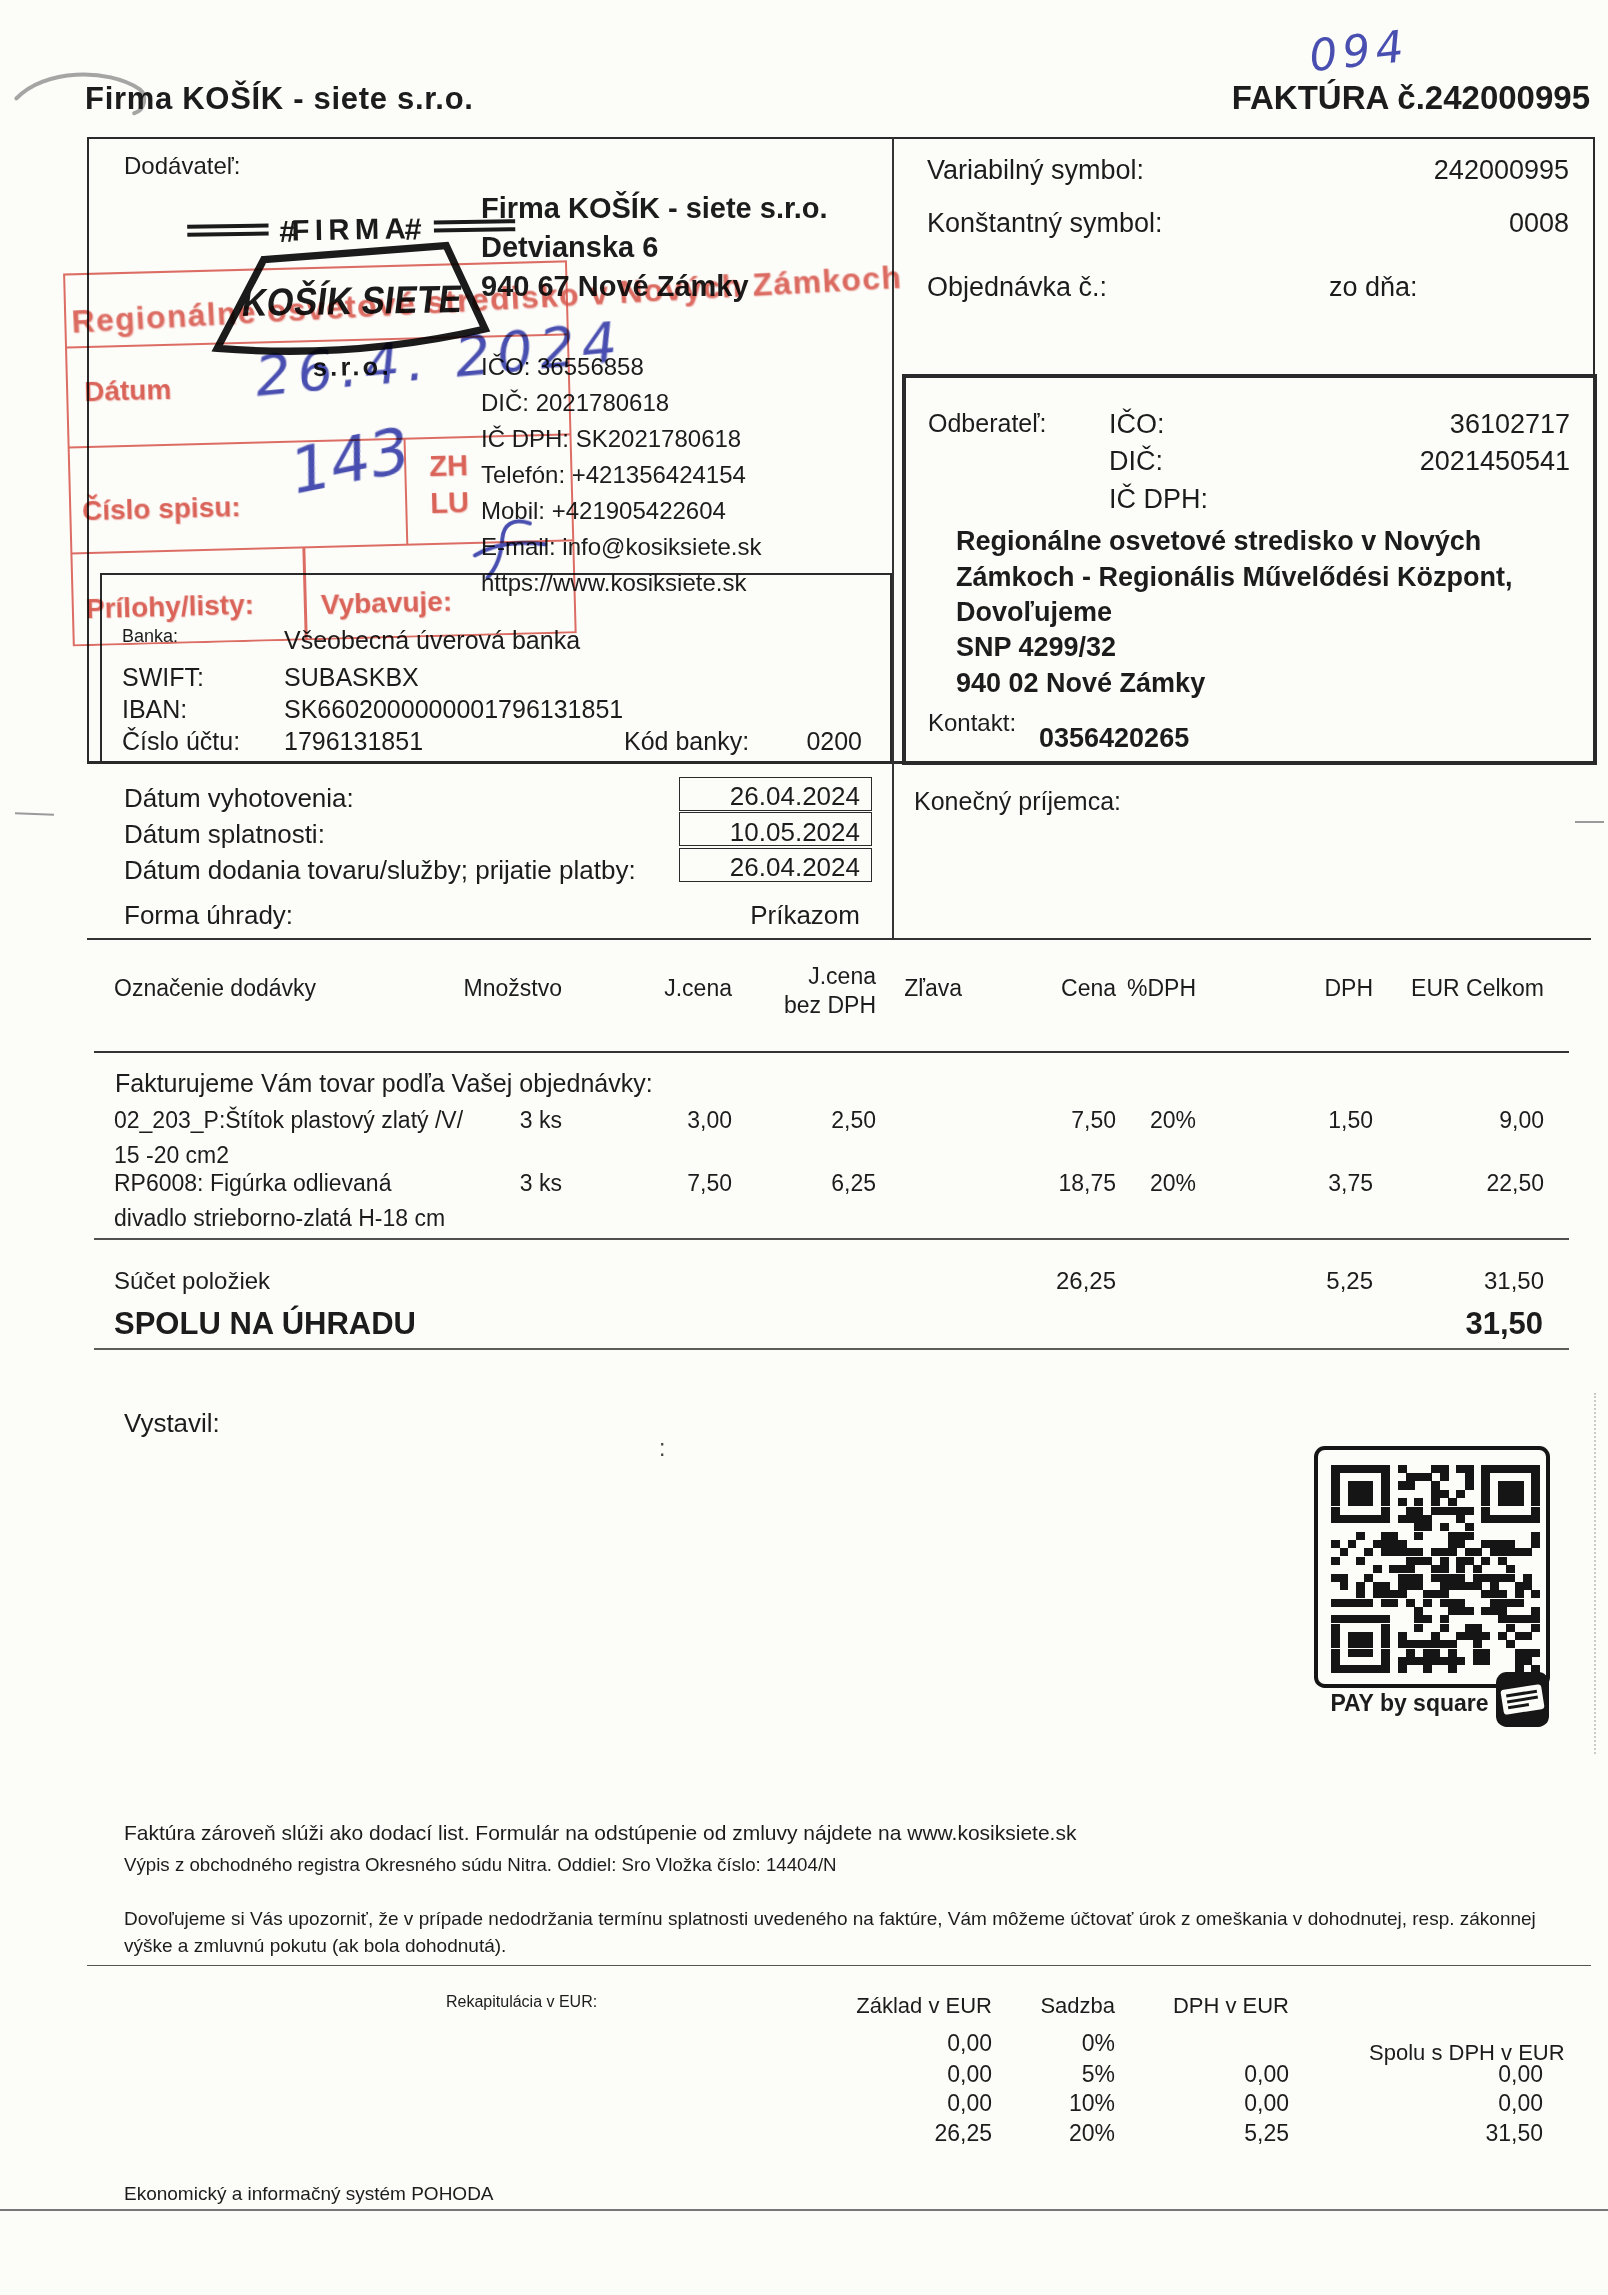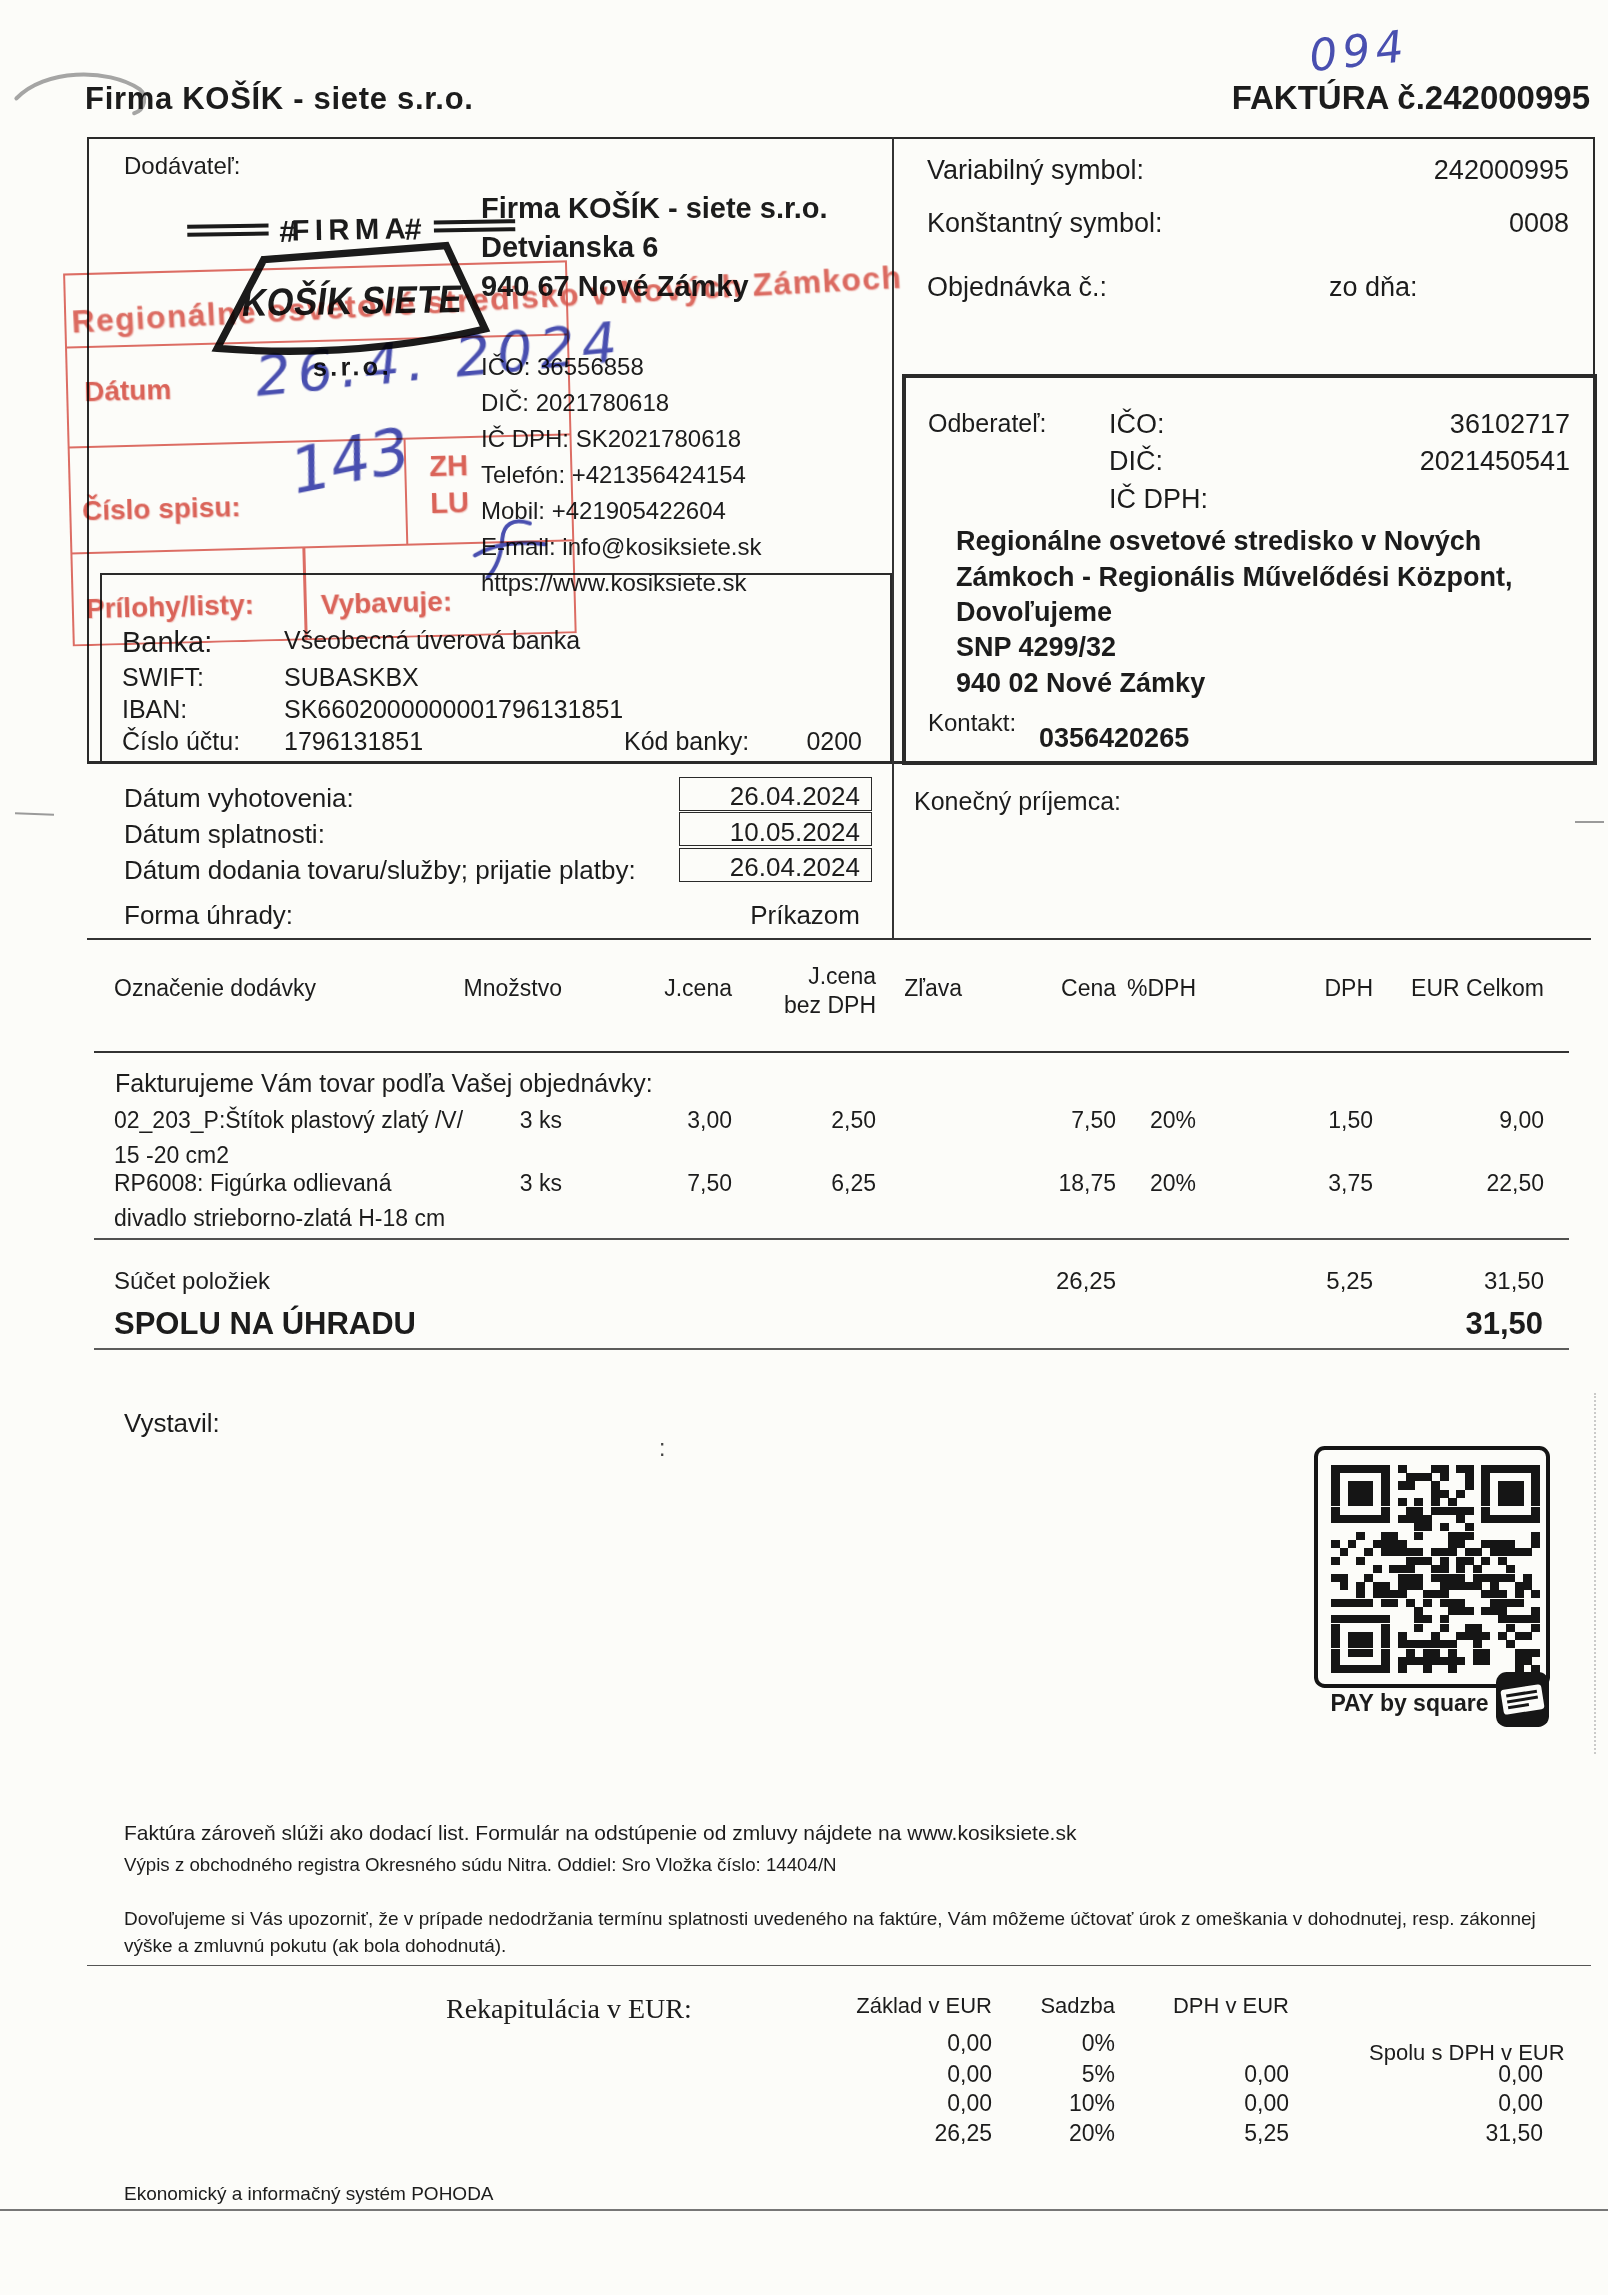--- a/index.html
+++ b/index.html
@@ -135,21 +135,21 @@
   <div class="t addr-b" style="left:481px;top:231px;">Detvianska 6</div>
   <div class="t addr-b" style="left:481px;top:270px;">940 67 Nové Zámky</div>
   <div class="t contact" style="left:481px;top:353px;">IČO: 36556858</div>
   <div class="t contact" style="left:481px;top:389px;">DIČ: 2021780618</div>
   <div class="t contact" style="left:481px;top:425px;text-align:right;">IČ DPH: SK2021780618</div>
   <div class="t contact" style="left:481px;top:461px;">Telefón: +421356424154</div>
   <div class="t contact" style="left:481px;top:497px;">Mobil: +421905422604</div>
   <div class="t contact" style="left:481px;top:533px;">E-mail: info@kosiksiete.sk</div>
   <div class="t contact" style="left:481px;top:569px;">https://www.kosiksiete.sk</div>
 
-  <div class="t" style="left:122px;top:626px;font-size:29px;">Banka:</div>
+  <div class="t" style="left:122px;top:626px;font-size:18px;">Banka:</div>
   <div class="t" style="left:284px;top:626px;font-size:25px;">Všeobecná úverová banka</div>
   <div class="t" style="left:122px;top:663px;font-size:25px;">SWIFT:</div>
   <div class="t" style="left:284px;top:663px;font-size:25px;">SUBASKBX</div>
   <div class="t" style="left:122px;top:695px;font-size:25px;">IBAN:</div>
   <div class="t" style="left:284px;top:695px;font-size:25px;">SK6602000000001796131851</div>
   <div class="t" style="left:122px;top:727px;font-size:25px;">Číslo účtu:</div>
   <div class="t" style="left:284px;top:727px;font-size:25px;text-align:center;">1796131851</div>
   <div class="t" style="left:624px;top:727px;font-size:25px;">Kód banky:</div>
   <div class="t r" style="left:768px;top:727px;width:94px;font-size:25px;">0200</div>
 
@@ -578,21 +578,21 @@
         <i></i>
         <i></i>
       </div>
   </div>
 
   <div class="t" style="left:124px;top:1821px;font-size:21px;">Faktúra zároveň slúži ako dodací list. Formulár na odstúpenie od zmluvy nájdete na www.kosiksiete.sk</div>
   <div class="t" style="left:124px;top:1854px;font-size:18.7px;">Výpis z obchodného registra Okresného súdu Nitra. Oddiel: Sro  Vložka číslo: 14404/N</div>
   <div style="position:absolute;left:124px;top:1905px;width:1433px;font-size:19px;line-height:27px;">Dovoľujeme si Vás upozorniť, že v prípade nedodržania termínu splatnosti uvedeného na faktúre, Vám môžeme účtovať úrok z omeškania v dohodnutej, resp. zákonnej výške a zmluvnú pokutu (ak bola dohodnutá).</div>
   <div class="hline" style="left:87px;top:1965px;width:1504px;height:1.3px;background:#555;"></div>
 
-  <div class="t" style="left:446px;top:1993px;font-size:28px;font-family:Liberation Serif, serif;">Rekapitulácia v EUR:</div>
+  <div class="t" style="left:446px;top:1993px;font-size:16px;">Rekapitulácia v EUR:</div>
   <div class="t r" style="left:845px;top:1993px;width:147px;font-size:22px;">Základ v EUR</div>
   <div class="t r" style="left:968px;top:1993px;width:147px;font-size:22px;">Sadzba</div>
   <div class="t r" style="left:1142px;top:1993px;width:147px;font-size:22px;">DPH v EUR</div>
   <div class="t r" style="left:1369px;top:1993px;width:174px;font-size:22px;margin-top:47px;">Spolu s DPH v EUR</div>
 
   <div class="t r" style="left:845px;top:2030px;width:147px;font-size:23px;">0,00</div>
   <div class="t r" style="left:968px;top:2030px;width:147px;font-size:23px;">0%</div>
   <div class="t r" style="left:845px;top:2061px;width:147px;font-size:23px;">0,00</div>
   <div class="t r" style="left:968px;top:2061px;width:147px;font-size:23px;">5%</div>
   <div class="t r" style="left:1142px;top:2061px;width:147px;font-size:23px;">0,00</div>

